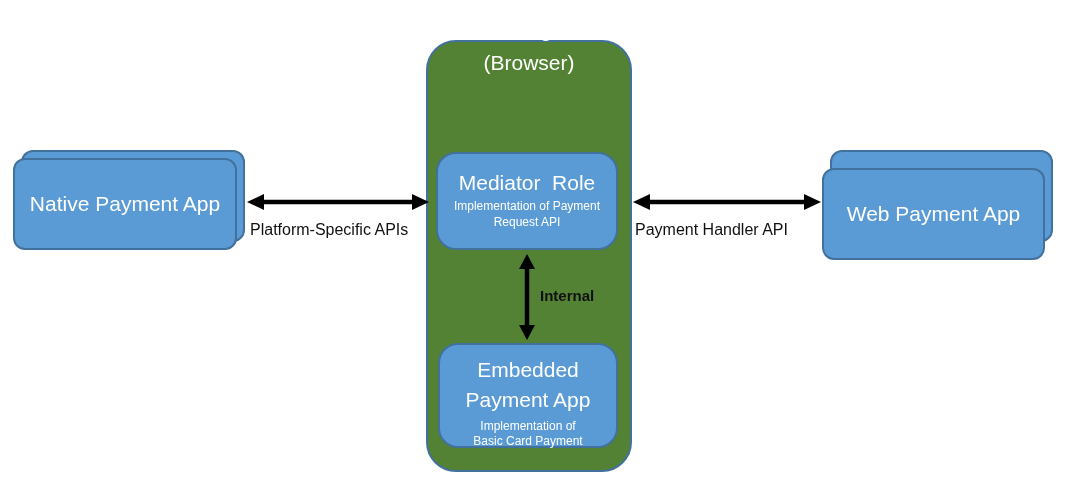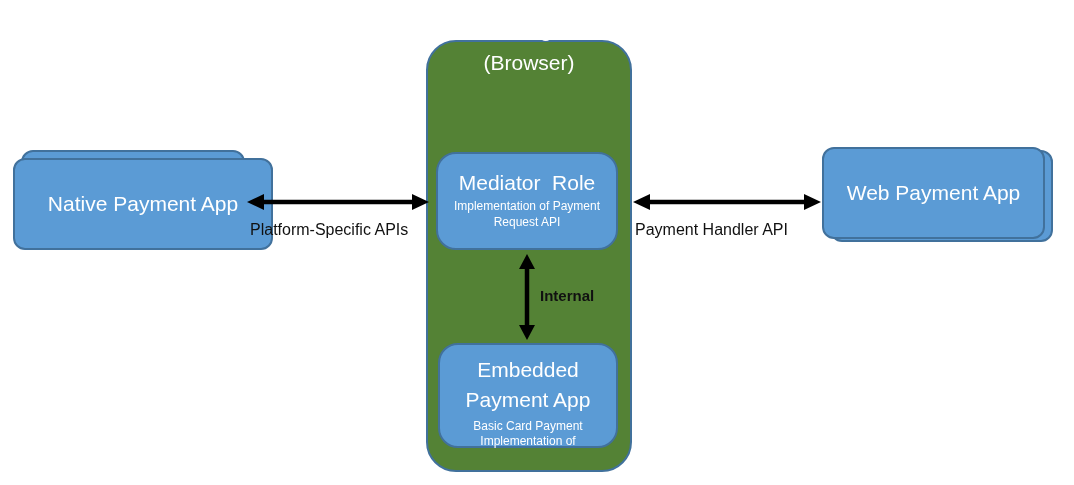--- a/index.html
+++ b/index.html
@@ -83,21 +83,21 @@
     white-space:nowrap;
     font-weight:bold;
   }
 </style>
 </head>
 <body>
 
 <div class="canvas">
 
   <div class="bluebox stack-back" style="left:21px;top:150px;width:224px;height:92px;"></div>
-  <div class="bluebox stack-front" style="left:13px;top:158px;width:260px;height:92px;">
+  <div class="bluebox stack-front" style="left:13px;top:158px;width:224px;height:92px;">
     <span class="app-title">Native Payment App</span>
   </div>
 
   <svg class="arrow" style="left:246px;top:191px;" width="184" height="22">
     <line x1="15" y1="11" x2="169" y2="11" stroke-width="4.5"></line>
     <polygon points="1,11 18,3 18,19"></polygon>
     <polygon points="183,11 166,3 166,19"></polygon>
   </svg>
   <div class="link-label" style="left:250px;top:221px;width:184px;">Platform-Specific APIs</div>
 
@@ -112,30 +112,30 @@
   <svg class="arrow" style="left:515px;top:253px;z-index:3;" width="24" height="88">
     <line x1="12" y1="14" x2="12" y2="74" stroke-width="4.5"></line>
     <polygon points="12,1 4,16 20,16"></polygon>
     <polygon points="12,87 4,72 20,72"></polygon>
   </svg>
   <div class="internal-label">Internal</div>
 
   <div class="inner-box embedded-box">
     <div class="embedded-title">Embedded Payment App</div>
     <div class="embedded-sub">
+      <div>Implementation of</div>
       <div>Basic Card Payment</div>
-      <div>Implementation of</div>
     </div>
   </div>
 
   <svg class="arrow" style="left:632px;top:191px;" width="190" height="22">
     <line x1="15" y1="11" x2="175" y2="11" stroke-width="4.5"></line>
     <polygon points="1,11 18,3 18,19"></polygon>
     <polygon points="189,11 172,3 172,19"></polygon>
   </svg>
   <div class="link-label" style="left:635px;top:221px;width:185px;">Payment Handler API</div>
 
   <div class="bluebox stack-back" style="left:830px;top:150px;width:223px;height:92px;"></div>
-  <div class="bluebox stack-front" style="left:822px;top:147px;width:223px;height:92px;">
+  <div class="bluebox stack-front" style="left:822px;top:168px;width:223px;height:92px;">
     <span class="app-title">Web Payment App</span>
   </div>
 
 </div>
 
 </body></html>

